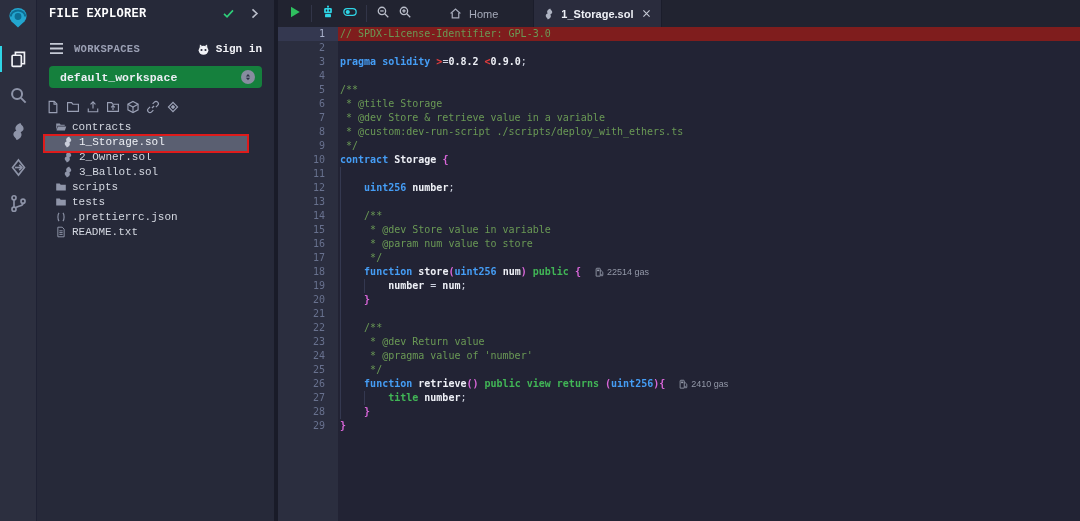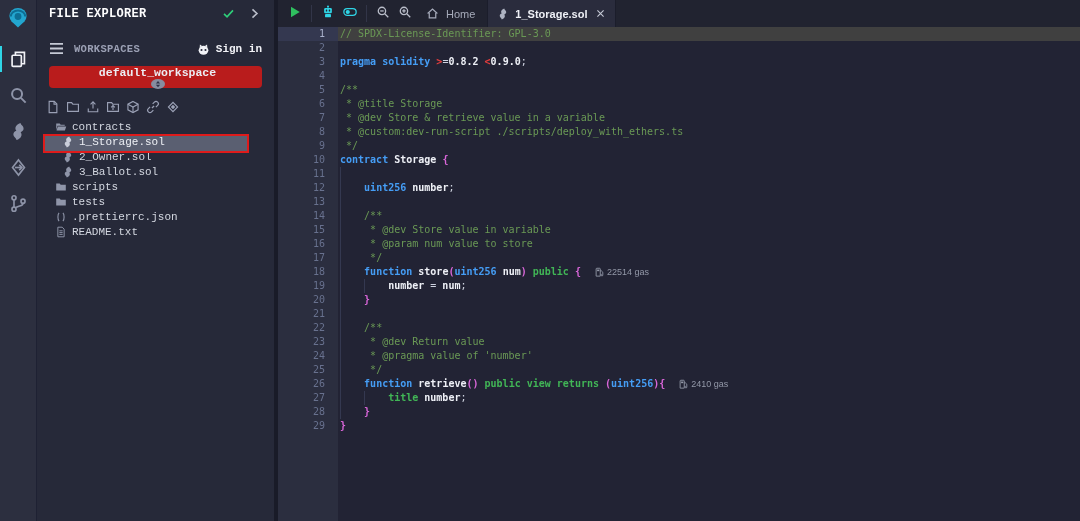--- a/index.html
+++ b/index.html
@@ -20,21 +20,21 @@
   .panel-title{font-size:12px;font-weight:bold;color:#fdfdfe;letter-spacing:.3px;flex:1;}
   .hdr-ic{width:16px;height:16px;margin-left:10px;display:flex;align-items:center;justify-content:center;}
   .hdr-ic svg{width:13px;height:13px;}
   .ic-check{color:#2ecf7a;} .ic-chev{color:#b9bdc9;}
   .ws-row{height:18px;margin-top:13px;padding:0 12px;display:flex;align-items:center;justify-content:center;}
   .ws-burger{color:#c6cad6;width:16px;height:14px;}
   .ws-burger svg{width:15px;height:13px;}
   .ws-label{font-size:10.5px;font-weight:bold;color:#9ba0b4;margin-left:9px;letter-spacing:.3px;flex:1;}
   .sign-in{display:flex;align-items:center;gap:5px;color:#f2f3f7;font-size:11px;font-weight:bold;}
   .sign-in svg{width:15px;height:13px;}
-  .ws-select{margin:8px 12px 0 12px;height:22px;background:#b91c1c;border-radius:4px;display:flex;align-items:center;padding:0 7px 0 11px;flex-direction:column;}
+  .ws-select{margin:8px 12px 0 12px;height:22px;background:#15803d;border-radius:4px;display:flex;align-items:center;padding:0 7px 0 11px;}
   .ws-select-value{flex:1;font-size:11.5px;font-weight:bold;color:#eceef4;}
   .ws-caret{width:14px;height:14px;border-radius:50%;background:#8archive;background:#878da0;display:flex;align-items:center;justify-content:center;}
   .ws-caret svg{width:10px;height:10px;}
   .fileops{margin:13px 0 0 8px;display:flex;gap:5px;color:#9aa0b5;}
   .fo-btn{width:15px;height:16px;display:flex;align-items:center;justify-content:center;}
   .fo-btn svg{width:14px;height:14px;}
 
   
   .tree{margin-top:4px;}
   .tree-row{height:15px;display:flex;align-items:flex-start;margin-left:8px;color:#d3d7e0;font-size:11px;box-sizing:border-box;}
@@ -42,41 +42,41 @@
   .tree-row .ic svg{width:12px;height:12px;}
   .tree-row.selected{background:#5a5f71;width:202px;color:#eef0f5;}
   .tree-row.selected .ic{color:#c9cdd9;}
   .tree-row.annotated{outline:2px solid #de1b1b;outline-offset:0;}
 
   
   .v-sep{width:4px;background:#191b28;flex:none;}
 
   
   .editor-region{flex:1;display:flex;flex-direction:column;min-width:0;}
-  .tab-bar{height:27px;background:#212330;display:flex;align-items:center;flex:none;padding-left:6px;}
+  .tab-bar{height:27px;background:#212330;display:flex;align-items:center;flex:none;padding-left:6px;gap:23px;}
   .tb-btn{width:22px;height:27px;display:flex;align-items:center;justify-content:center;color:#b9bdc9;}
   .tb-btn svg{width:14px;height:14px;}
   .tb-btn.teal{color:#2fd5e6;}
   .tb-btn.green{color:#2fbf5f;}
   .tb-sep{width:1px;height:17px;background:#323548;margin:0 5px;}
   .home-tab{display:flex;align-items:center;gap:7px;color:#a6abba;font-size:11px;margin:0 12px 0 10px;height:27px;}
   .home-tab svg{width:13px;height:13px;}
   .tab{height:27px;display:flex;align-items:center;gap:6px;padding:0 9px;background:#2a2c3d;border-left:1px solid #1b1d2b;border-right:1px solid #1b1d2b;color:#eef0f6;font-size:11px;font-weight:bold;}
   .tab .ic svg{width:12px;height:12px;color:#aeb3c2;display:block;}
   .tab-close{color:#c6cad6;font-weight:normal;margin-left:2px;}
   .tab-close svg{width:11px;height:11px;display:block;}
 
   
   .editor{flex:1;display:flex;min-height:0;position:relative;}
   .gutter{width:60px;flex:none;background:#2b2e3f;text-align:right;}
   .gutter .num{height:14px;font:400 10px/14px "DejaVu Sans Mono",monospace;color:#68718e;padding-right:13px;}
   .gutter .num.cur{background:#343850;color:#a9b1cc;}
   .code{flex:1;background:#222334;position:relative;min-width:0;}
   .code-line{height:14px;white-space:pre;font:400 10px/14px "DejaVu Sans Mono",monospace;padding-left:2px;position:relative;z-index:1;}
-  .code-line.cur{background:#404040;}
+  .code-line.cur{background:#7f1d1d;}
   .tk-c{color:#6a9955;}
   .tk-k{color:#459df5;font-weight:bold;text-align:center;}
   .tk-g{color:#41b556;font-weight:bold;}
   .tk-m{color:#d966d9;font-weight:bold;}
   .tk-r{color:#e23d3d;font-weight:bold;}
   .tk-i{color:#eef0f6;font-weight:bold;}
   .tk-p{color:#cfd3e0;}
   .gas{display:inline-flex;align-items:center;gap:3px;margin-left:14px;color:#9398a8;font:400 9px/14px "Liberation Sans",sans-serif;vertical-align:top;}
   .gas svg{width:9px;height:10px;}
   .guide{position:absolute;width:1px;background:#343850;z-index:0;}

